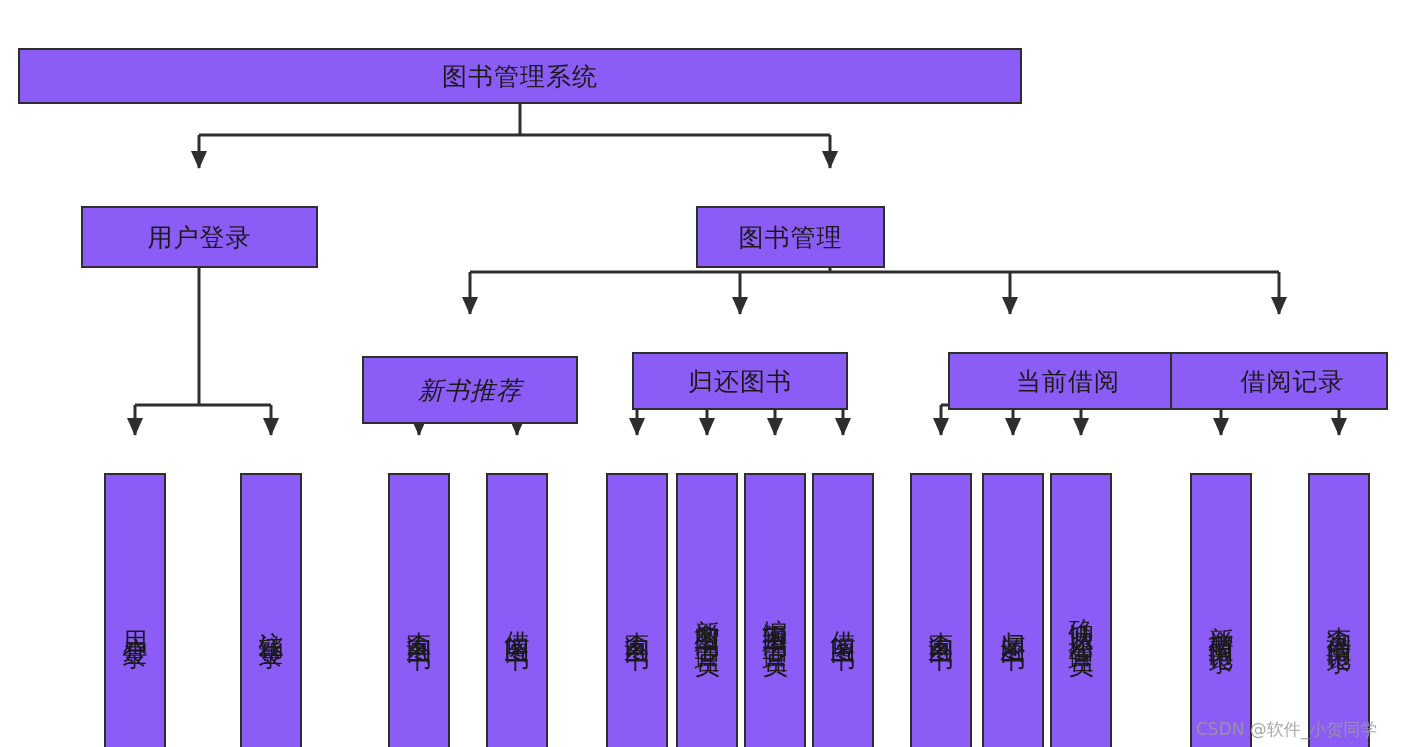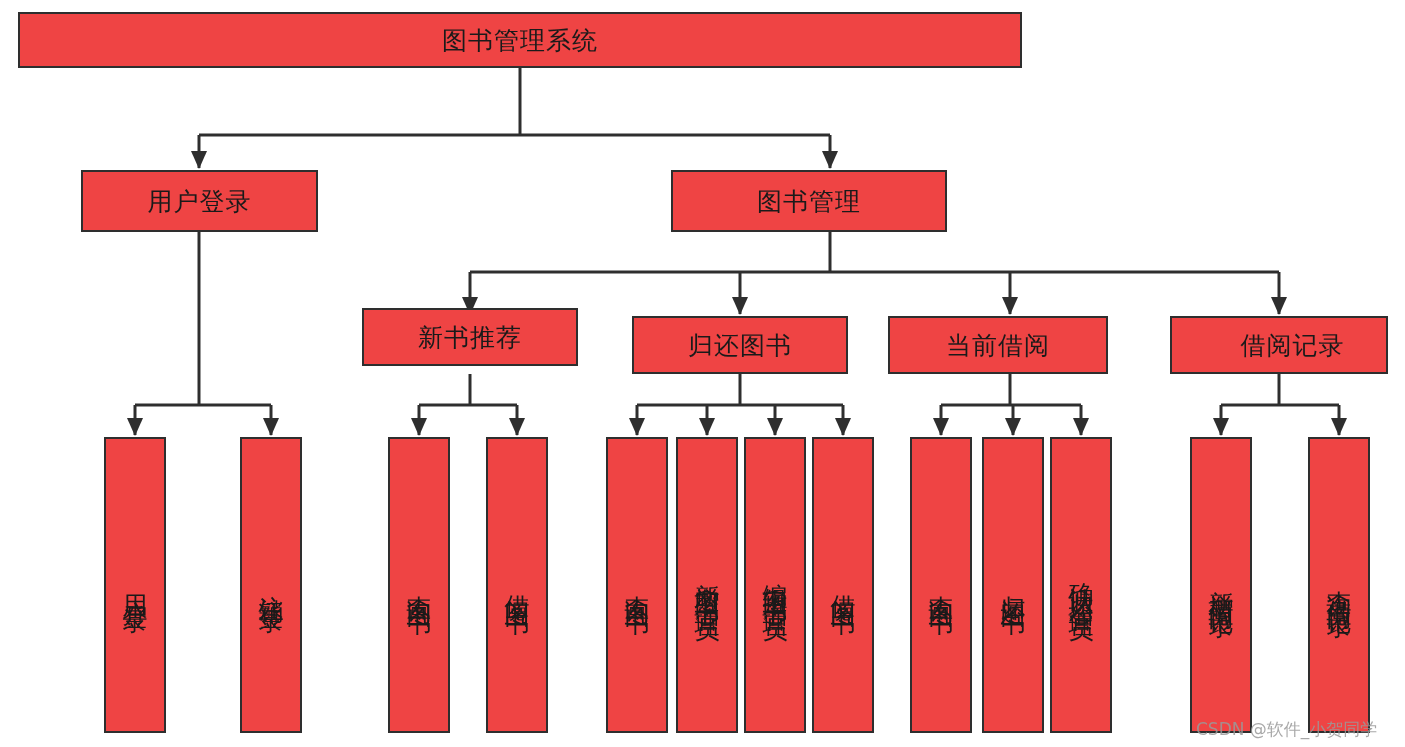--- a/index.html
+++ b/index.html
@@ -13,26 +13,27 @@
   #stage {
     position: relative;
     width: 1405px;
     height: 747px;
     background: #ffffff;
     overflow: hidden;
   }
   .node {
     position: absolute;
     box-sizing: border-box;
-    background: #ef4444;
+    background: #8b5cf6;
     border: 2px solid #2e2e2e;
     display: flex;
     align-items: center;
     justify-content: center;
     color: #1a1a1a;
+    margin-top: 36px;
   }
   .node.horiz {
     font-size: 25px;
     letter-spacing: 1px;
   }
   .node.vert {
     font-size: 25px;
   }
   .node.vert .vlabel {
     writing-mode: vertical-rl;
@@ -119,30 +120,30 @@
       <line x1="1339" y1="405" x2="1339" y2="435" stroke="#2e2e2e" stroke-width="3"></line>
       <path d="M 1331 418 L 1347 418 L 1339 436 Z" fill="#2e2e2e"></path>
     </svg>
   <div id="nodes">
       <div class="node horiz" style="left: 18px; top: 12px; width: 1004px; height: 56px;">
         <span class="hlabel">图书管理系统</span>
       </div>
       <div class="node horiz" style="left: 81px; top: 170px; width: 237px; height: 62px;">
         <span class="hlabel">用户登录</span>
       </div>
-      <div class="node horiz" style="left: 671px; top: 170px; width: 276px; height: 62px;">
+      <div class="node horiz" style="left: 696px; top: 170px; width: 189px; height: 62px;">
         <span class="hlabel">图书管理</span>
       </div>
-      <div class="node horiz" style="left: 362px; top: 308px; width: 216px; height: 58px;">
+      <div class="node horiz" style="left: 362px; top: 320px; width: 216px; height: 68px; font-style: italic;">
         <span class="hlabel">新书推荐</span>
       </div>
       <div class="node horiz" style="left: 632px; top: 316px; width: 216px; height: 58px;">
         <span class="hlabel">归还图书</span>
       </div>
-      <div class="node horiz" style="left: 888px; top: 316px; width: 220px; height: 58px;">
+      <div class="node horiz" style="left: 948px; top: 316px; width: 240px; height: 58px;">
         <span class="hlabel">当前借阅</span>
       </div>
       <div class="node horiz" style="left: 1170px; top: 316px; width: 218px; height: 58px; padding-left: 27px;">
         <span class="hlabel">借阅记录</span>
       </div>
       <div class="node vert" style="left: 104px; top: 437px; width: 62px; height: 296px;">
         <span class="vlabel">用户登录</span>
       </div>
       <div class="node vert" style="left: 240px; top: 437px; width: 62px; height: 296px;">
         <span class="vlabel">注销登录</span>

